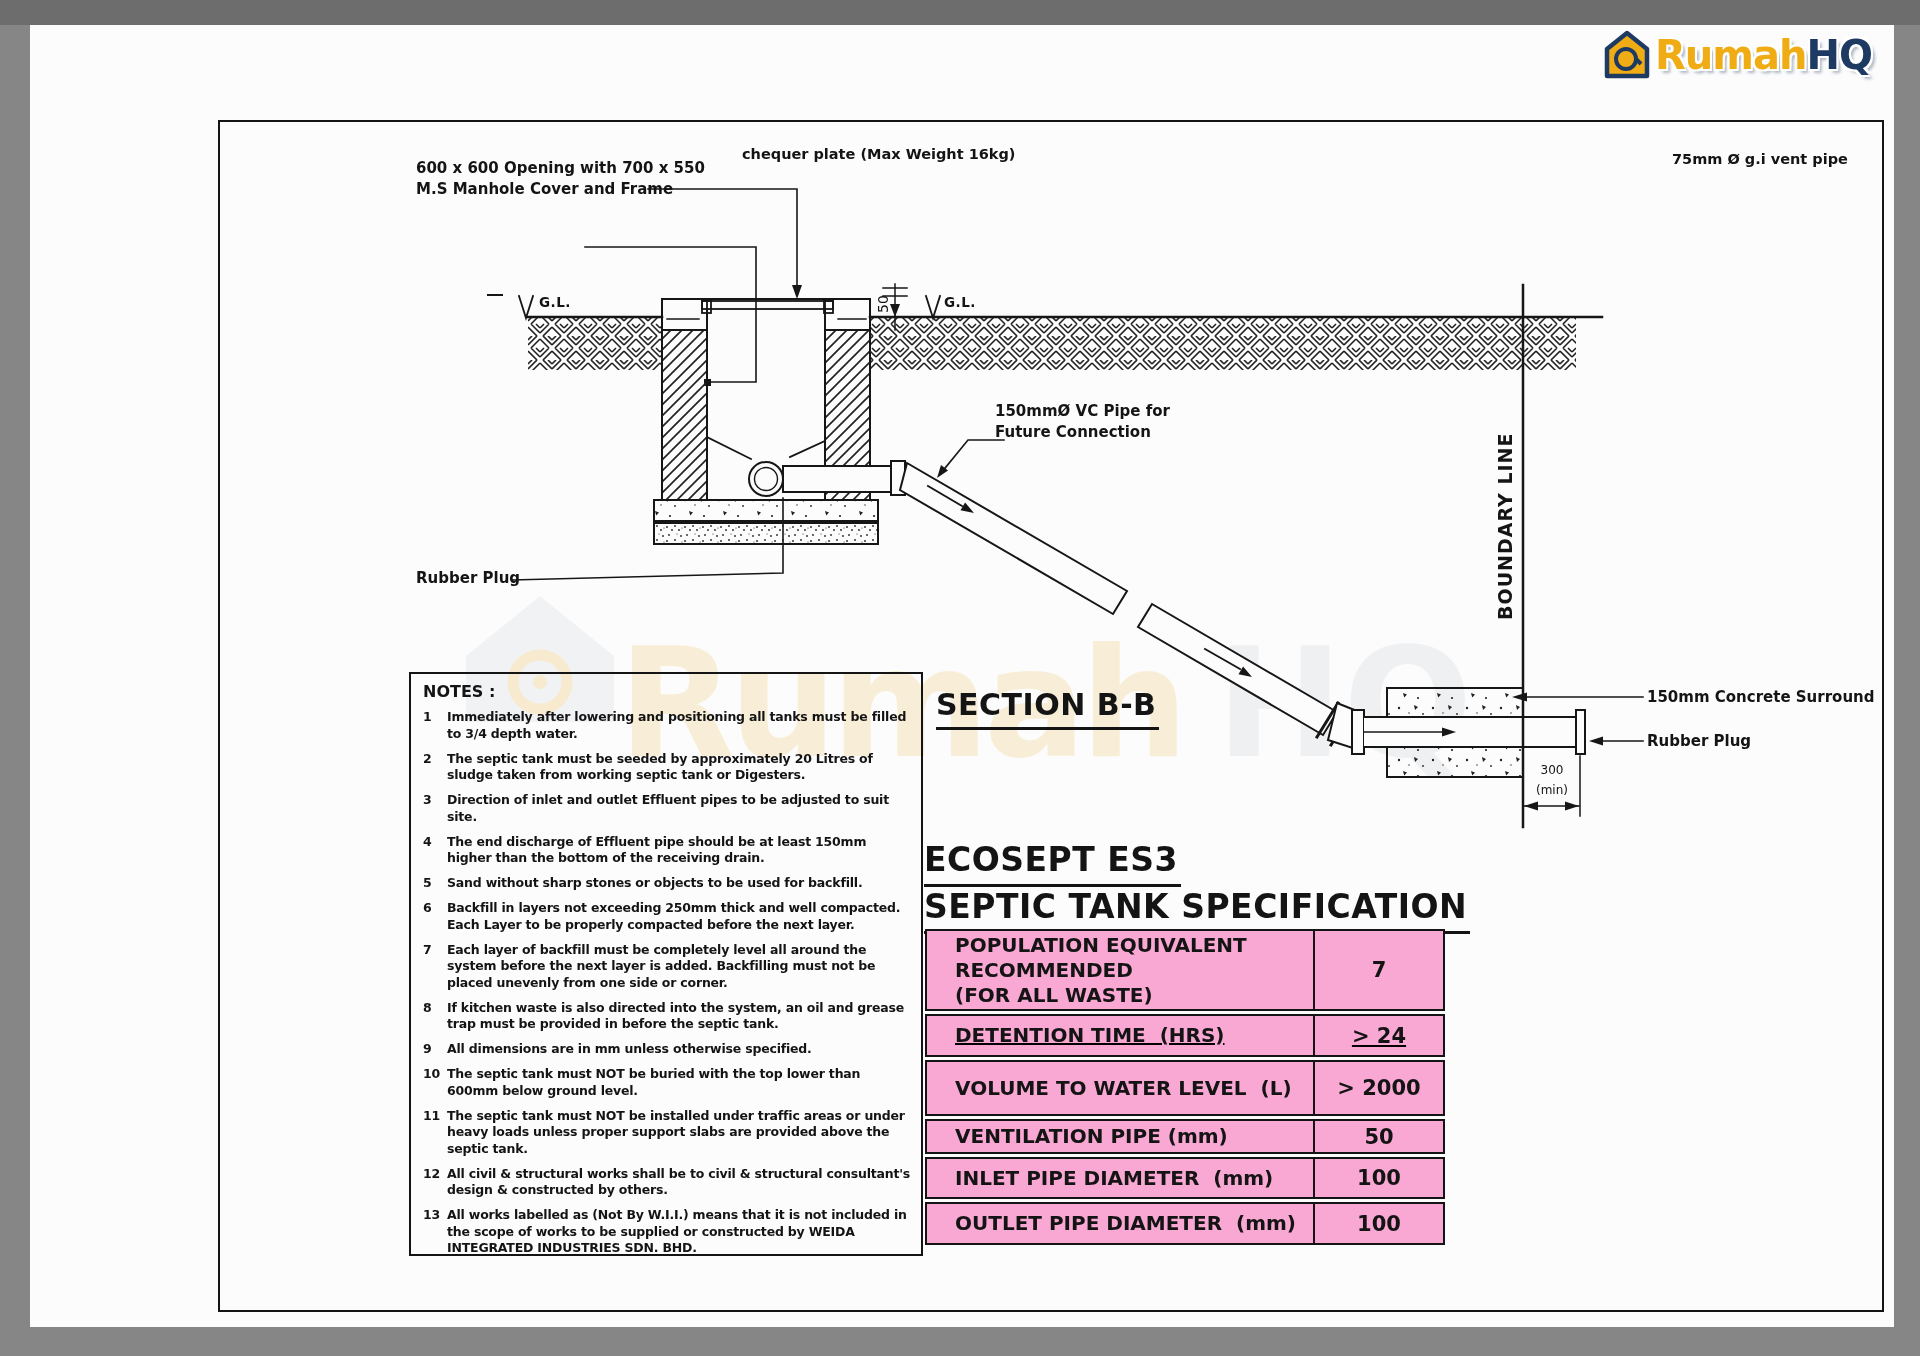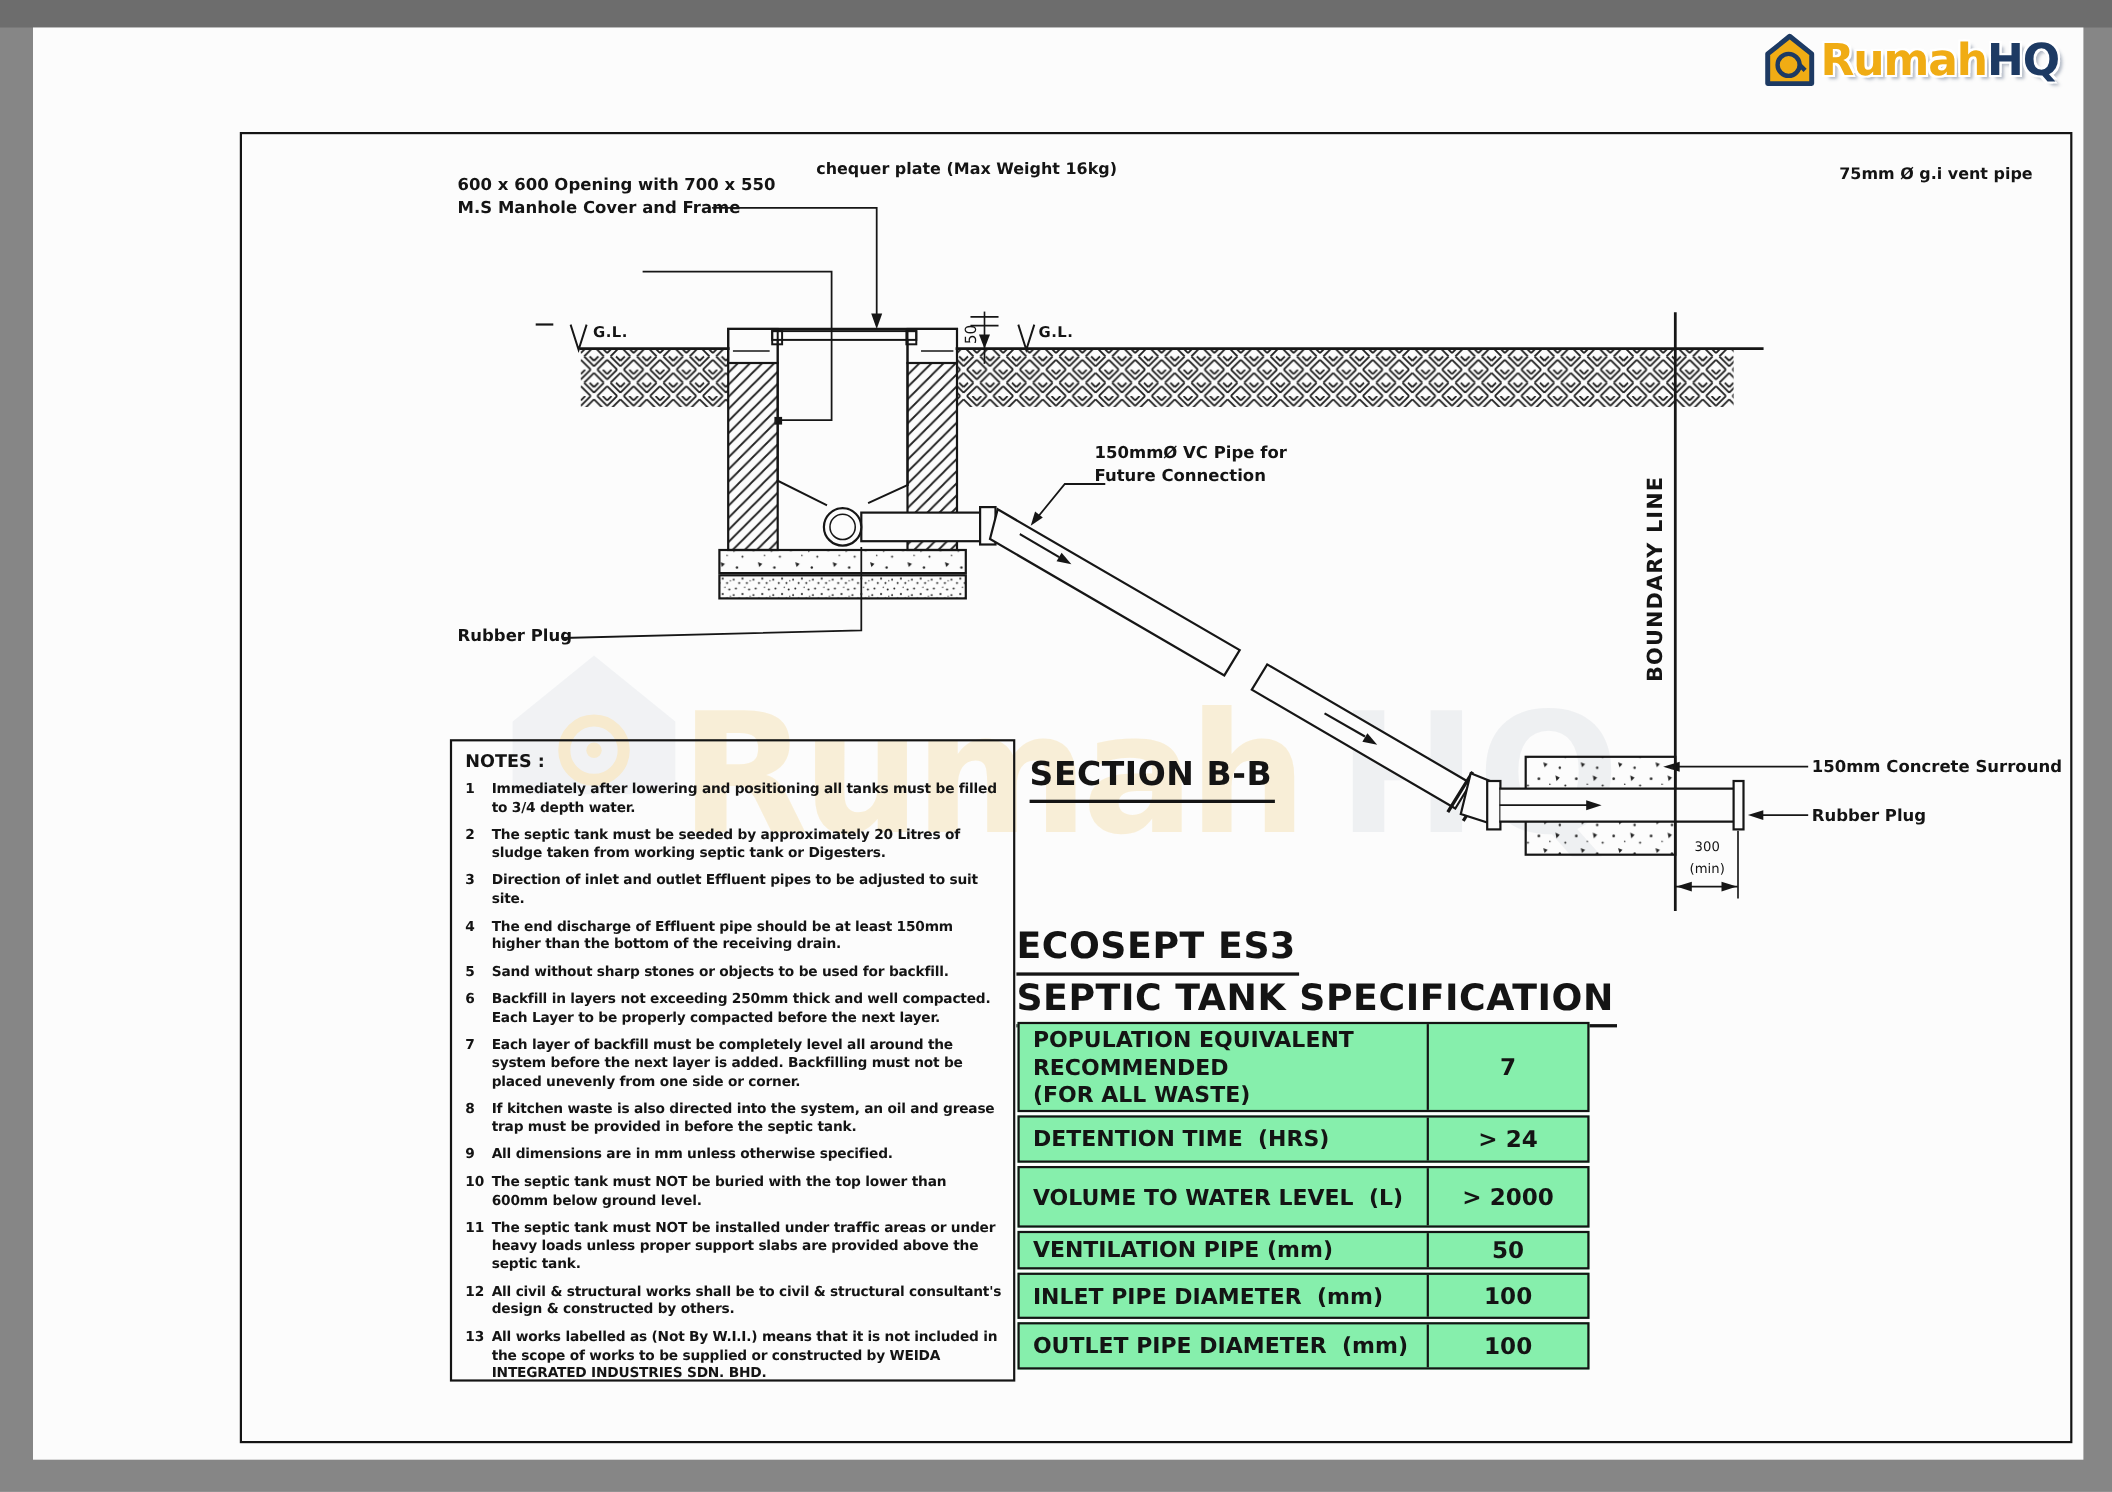--- a/index.html
+++ b/index.html
@@ -21,21 +21,21 @@
   .big-title{font-size:33px;letter-spacing:.5px;}
   
   .notes{position:absolute;left:409px;top:672px;width:514px;height:584px;border:2.5px solid #141414;z-index:3;
          box-sizing:border-box;padding:8px 8px 6px 12px;color:#141414;background:transparent;}
   .notes-heading{font-size:16px;font-weight:bold;margin-bottom:8px;}
   .note{display:flex;margin-bottom:8.5px;font-size:12.5px;line-height:16.5px;font-weight:bold;letter-spacing:-.2px;}
   .note-num{flex:0 0 24px;}
   .note-text{flex:1;}
   
   .spec-table{position:absolute;left:925px;top:929px;width:520px;z-index:3;}
-  .spec-row{display:flex;border:2.5px solid #141414;margin-bottom:3px;background:#86efac;box-sizing:border-box;}
+  .spec-row{display:flex;border:2.5px solid #141414;margin-bottom:3px;background:#f9a8d4;box-sizing:border-box;padding-left:16px;}
   .spec-cell{display:flex;align-items:center;color:#141414;}
   .spec-label{width:372px;box-sizing:border-box;border-right:2.5px solid #141414;padding:2px 6px 2px 12px;
               font-size:20px;font-weight:bold;line-height:25px;white-space:pre-wrap;}
   .spec-value{flex:1;justify-content:center;font-size:21px;font-weight:bold;}
   
   .logo{position:absolute;left:1604px;top:30px;z-index:3;display:flex;align-items:center;gap:5px;}
   .logo-text{font-size:40px;font-weight:bold;letter-spacing:-1px;
              text-shadow:-2px -2px 0 #fff,2px -2px 0 #fff,-2px 2px 0 #fff,2px 2px 0 #fff,4px 4px 3px rgba(40,60,95,.35);}
 </style>
 </head>
@@ -273,21 +273,21 @@
       </div>
   </div>
 
   <div class="spec-table">
     <div class="spec-row" style="height:82px;">
       <div class="spec-cell spec-label">POPULATION EQUIVALENT
 RECOMMENDED
 (FOR ALL WASTE)</div>
       <div class="spec-cell spec-value">7</div>
     </div>
-    <div class="spec-row" style="height:43px;">
+    <div class="spec-row" style="height:43px;text-decoration:underline;">
       <div class="spec-cell spec-label">DETENTION TIME&nbsp; (HRS)</div>
       <div class="spec-cell spec-value">&gt; 24</div>
     </div>
     <div class="spec-row" style="height:56px;">
       <div class="spec-cell spec-label">VOLUME TO WATER LEVEL&nbsp; (L)</div>
       <div class="spec-cell spec-value">&gt; 2000</div>
     </div>
     <div class="spec-row" style="height:35px;">
       <div class="spec-cell spec-label">VENTILATION PIPE (mm)</div>
       <div class="spec-cell spec-value">50</div>

